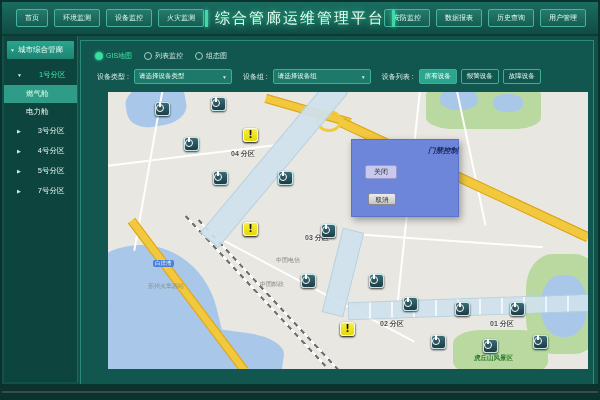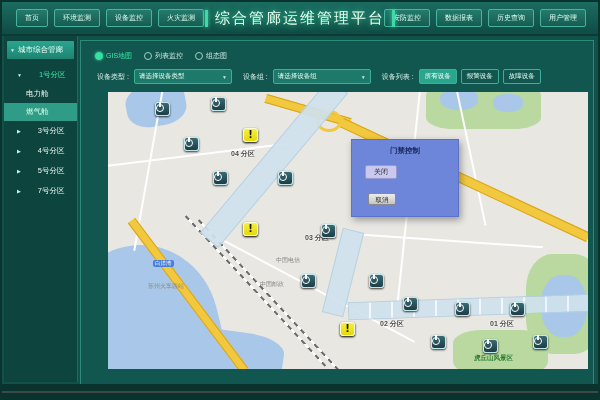--- a/index.html
+++ b/index.html
@@ -52,21 +52,21 @@
   .dev{position:absolute;display:flex;gap:2px;}
   .ic{width:15px;height:14px;border-radius:3px;box-sizing:border-box;text-align:center;box-shadow:0 1px 2px rgba(0,0,0,.45);font-family:"DejaVu Sans",sans-serif;}
   .ic-check{background:linear-gradient(#55e055,#17b017);border:1px solid #eaffea;color:#fff;font-weight:bold;font-size:10px;line-height:12px;}
   .ic-x{background:linear-gradient(#f03030,#b80808);border:1px solid #ffdada;color:#141414;font-weight:900;font-size:10px;line-height:12px;}
   .ic-bang{background:linear-gradient(#f7ef3a,#e4d90a);border:1px solid #fffdd8;color:#161616;font-weight:900;font-size:10px;line-height:12px;}
   .ic-power{background:linear-gradient(#3a6a74,#1c3d46);border:1px solid #bfe8ee;}
   .pwr{position:relative;width:8px;height:8px;border:1.5px solid #fff;border-radius:50%;margin:1px auto 0;box-sizing:border-box;}
   .pwr::after{content:"";position:absolute;left:2px;top:-3px;width:1.5px;height:5px;background:#fff;}
   
   #dialog{position:absolute;left:243px;top:47px;width:106px;height:76px;background:#6d86da;border:1px solid #5a73c8;box-shadow:2px 3px 7px rgba(0,0,0,.35);z-index:10;}
-  #dialog-title{position:absolute;top:6px;left:0;right:0;text-align:center;font-size:7.5px;font-weight:bold;color:#17265c;}
+  #dialog-title{position:absolute;top:6px;left:0;right:0;text-align:right;font-size:7.5px;font-weight:bold;color:#17265c;font-style:italic;}
   .dlg-row1{position:absolute;top:25px;left:0;right:0;display:flex;justify-content:space-between;padding:0 13px;}
   .dlg-row2{position:absolute;top:53px;left:0;right:0;display:flex;justify-content:space-between;padding:0 16px;}
   .btn-open{width:32px;height:14px;background:linear-gradient(#5ef05e,#2ad02a);border:1px solid #1a9a1a;font-size:7px;color:#0b3b0b;border-radius:2px;cursor:pointer;font-family:inherit;}
   .btn-close{width:32px;height:14px;background:#c9c9f0;border:1px solid #9a9ad0;font-size:7px;color:#333;border-radius:2px;cursor:pointer;font-family:inherit;}
   .btn-gray{width:28px;height:12px;background:linear-gradient(#ececec,#c6c6c6);border:1px solid #8a8a8a;font-size:6.5px;color:#222;border-radius:2px;cursor:pointer;font-family:inherit;line-height:9px;}
   
   #footer-band{position:absolute;left:0;right:0;bottom:0;height:14px;background:#0a332d;}
   #footer-line{position:absolute;left:0;right:0;bottom:5px;height:2px;background:#3d4a47;}
 </style>
 </head>
@@ -97,22 +97,22 @@
   <div id="sidebar">
     <div id="sidebar-root">
       <span class="tree-caret">▼</span>
       <span>城市综合管廊</span>
     </div>
     <div id="sidebar-tree">
         <div class="tree-row expanded">
           <span class="tree-caret">▼</span>
           <span>1号分区</span>
         </div>
+        <div class="tree-child selected">燃气舱</div>
         <div class="tree-child">电力舱</div>
-        <div class="tree-child selected">燃气舱</div>
         <div class="tree-row">
           <span class="tree-caret">▶</span>
           <span>3号分区</span>
         </div>
         <div class="tree-row">
           <span class="tree-caret">▶</span>
           <span>4号分区</span>
         </div>
         <div class="tree-row">
           <span class="tree-caret">▶</span>

